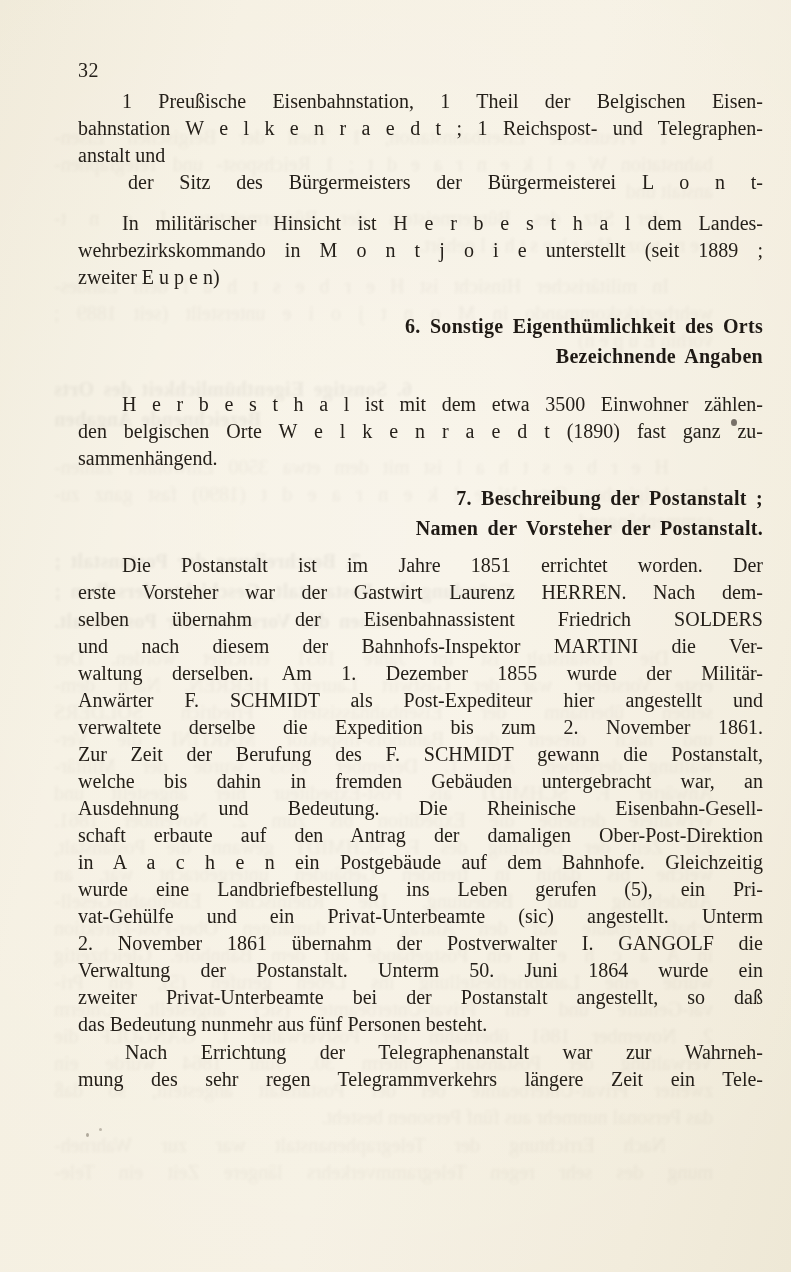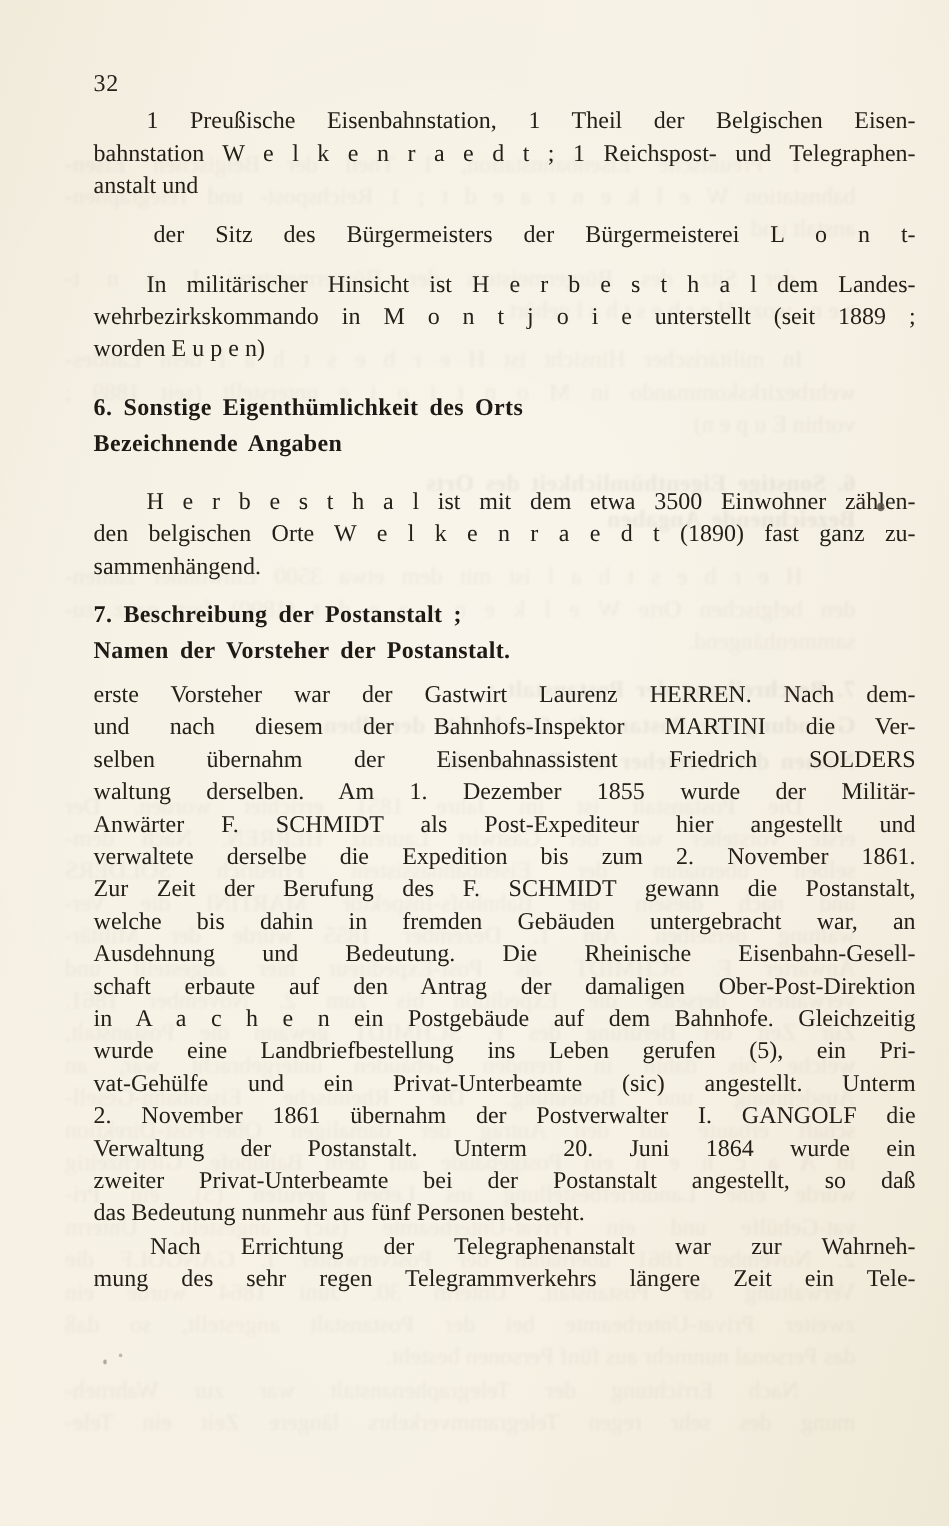--- a/index.html
+++ b/index.html
@@ -31,29 +31,29 @@
   }
   .line.justify{
     white-space:normal;
     text-align:justify;
     text-align-last:justify;
   }
   .line.first{padding-left:44px;}
   .b2 .line.first{padding-left:50px;}
   .b8 .line.first{padding-left:47px;}
   .para.b1{margin-top:6px;}
-  .para.b2{margin-top:14px;}
+  .para.b2{}
   .para.b3{margin-top:14px;}
   .para.b5{margin-top:20px;}
   .para.b7{margin-top:9px;}
   .para.b8{margin-top:1px;}
   .heading{
     font-weight:bold;
     font-size:20px;line-height:30px;
-    text-align:left;
+    text-align:right;
     word-spacing:4px;
     letter-spacing:0.3px;
     color:#1f1a15;
   }
   .heading.h6{margin-top:20px;}
   .heading.h7{margin-top:11px;}
   
   .ghost{
     position:absolute;
     top:118px;left:0;right:0;
@@ -143,51 +143,52 @@
         <div class="line justify first">1 Preußische Eisenbahnstation, 1 Theil der Belgischen Eisen-</div>
         <div class="line justify">bahnstation W e l k e n r a e d t ; 1 Reichspost- und Telegraphen-</div>
         <div class="line">anstalt und</div>
       </div>
       <div class="para b2">
         <div class="line justify first">der Sitz des Bürgermeisters der Bürgermeisterei L o n t-</div>
       </div>
       <div class="para b3">
         <div class="line justify first">In militärischer Hinsicht ist H e r b e s t h a l dem Landes-</div>
         <div class="line justify">wehrbezirkskommando in M o n t j o i e unterstellt (seit 1889 ;</div>
-        <div class="line">worden E u p e n)</div>
+        <div class="line">zweiter E u p e n)</div>
       </div>
       <div class="heading h6">
         <div class="line">6. Sonstige Eigenthümlichkeit des Orts</div>
         <div class="line">Bezeichnende Angaben</div>
       </div>
       <div class="para b5">
         <div class="line justify first">H e r b e s t h a l ist mit dem etwa 3500 Einwohner zählen-</div>
         <div class="line justify">den belgischen Orte W e l k e n r a e d t (1890) fast ganz zu-</div>
         <div class="line">sammenhängend.</div>
       </div>
       <div class="heading h7">
         <div class="line">7. Beschreibung der Postanstalt ;</div>
         <div class="line">Namen der Vorsteher der Postanstalt.</div>
       </div>
       <div class="para b7">
+        <div class="line justify first">Die Postanstalt ist im Jahre 1851 errichtet worden. Der</div>
         <div class="line justify">erste Vorsteher war der Gastwirt Laurenz HERREN. Nach dem-</div>
+        <div class="line justify">selben übernahm der Eisenbahnassistent Friedrich SOLDERS</div>
         <div class="line justify">und nach diesem der Bahnhofs-Inspektor MARTINI die Ver-</div>
-        <div class="line justify">selben übernahm der Eisenbahnassistent Friedrich SOLDERS</div>
         <div class="line justify">waltung derselben. Am 1. Dezember 1855 wurde der Militär-</div>
         <div class="line justify">Anwärter F. SCHMIDT als Post-Expediteur hier angestellt und</div>
         <div class="line justify">verwaltete derselbe die Expedition bis zum 2. November 1861.</div>
         <div class="line justify">Zur Zeit der Berufung des F. SCHMIDT gewann die Postanstalt,</div>
         <div class="line justify">welche bis dahin in fremden Gebäuden untergebracht war, an</div>
         <div class="line justify">Ausdehnung und Bedeutung. Die Rheinische Eisenbahn-Gesell-</div>
         <div class="line justify">schaft erbaute auf den Antrag der damaligen Ober-Post-Direktion</div>
         <div class="line justify">in A a c h e n ein Postgebäude auf dem Bahnhofe. Gleichzeitig</div>
         <div class="line justify">wurde eine Landbriefbestellung ins Leben gerufen (5), ein Pri-</div>
         <div class="line justify">vat-Gehülfe und ein Privat-Unterbeamte (sic) angestellt. Unterm</div>
         <div class="line justify">2. November 1861 übernahm der Postverwalter I. GANGOLF die</div>
-        <div class="line justify">Verwaltung der Postanstalt. Unterm 20. Juni 1864 wurde ein</div>
+        <div class="line justify">Verwaltung der Postanstalt. Unterm 50. Juni 1864 wurde ein</div>
         <div class="line justify">zweiter Privat-Unterbeamte bei der Postanstalt angestellt, so daß</div>
         <div class="line">das Bedeutung nunmehr aus fünf Personen besteht.</div>
       </div>
       <div class="para b8">
         <div class="line justify first">Nach Errichtung der Telegraphenanstalt war zur Wahrneh-</div>
         <div class="line justify">mung des sehr regen Telegrammverkehrs längere Zeit ein Tele-</div>
       </div>
     </div>
 </div>
 

